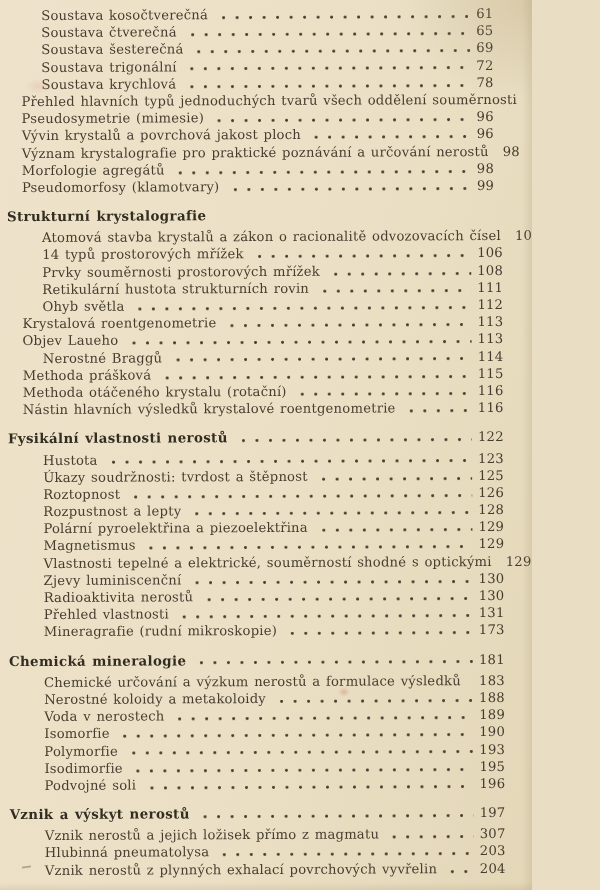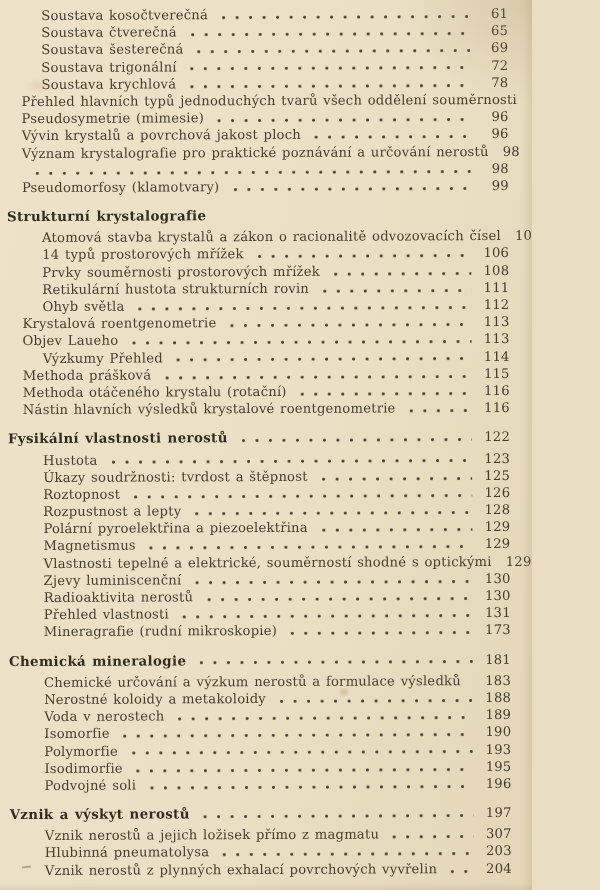--- a/index.html
+++ b/index.html
@@ -49,21 +49,20 @@
     margin-left: 8px;
     margin-right: 6px;
     background-image: radial-gradient(circle at 1.5px 1.3px, #4c4234 1.15px, rgba(76,66,52,0) 1.7px);
     background-size: 13.5px 2.8px;
     background-repeat: repeat-x;
     background-position: 6px calc(100% - 4.5px);
   }
   .leader.hidden { background: none; }
   .page {
     width: 32px;
-    text-align: right;
     white-space: nowrap;
     color: #453c2f;
   }
   
   .artifact { position: absolute; pointer-events: none; }
   .shade-top-right {
     right: 0; top: 0; width: 150px; height: 110px;
     background: radial-gradient(ellipse at 100% 0%, rgba(167,143,98,0.26), rgba(167,143,98,0) 65%);
   }
   .edge-right {
@@ -132,20 +131,21 @@
     <span class="title">Vývin krystalů a povrchová jakost ploch</span>
     <span class="leader"></span>
     <span class="page">96</span>
   </div>
         <div class="row entry lvl1">
     <span class="title">Význam krystalografie pro praktické poznávání a určování nerostů</span>
     <span class="leader"></span>
     <span class="page">98</span>
   </div>
         <div class="row entry lvl1">
+    <span class="title">Morfologie agregátů</span>
     <span class="leader"></span>
     <span class="page">98</span>
   </div>
         <div class="row entry lvl1">
     <span class="title">Pseudomorfosy (klamotvary)</span>
     <span class="leader"></span>
     <span class="page">99</span>
   </div>
       </div>
       <div class="section">
@@ -183,21 +183,21 @@
     <span class="title">Krystalová roentgenometrie</span>
     <span class="leader"></span>
     <span class="page">113</span>
   </div>
         <div class="row entry lvl1">
     <span class="title">Objev Laueho</span>
     <span class="leader"></span>
     <span class="page">113</span>
   </div>
         <div class="row entry lvl2">
-    <span class="title">Výzkumy Přehled</span>
+    <span class="title">Nerostné Braggů</span>
     <span class="leader"></span>
     <span class="page">114</span>
   </div>
         <div class="row entry lvl1">
     <span class="title">Methoda prášková</span>
     <span class="leader"></span>
     <span class="page">115</span>
   </div>
         <div class="row entry lvl1">
     <span class="title">Methoda otáčeného krystalu (rotační)</span>

